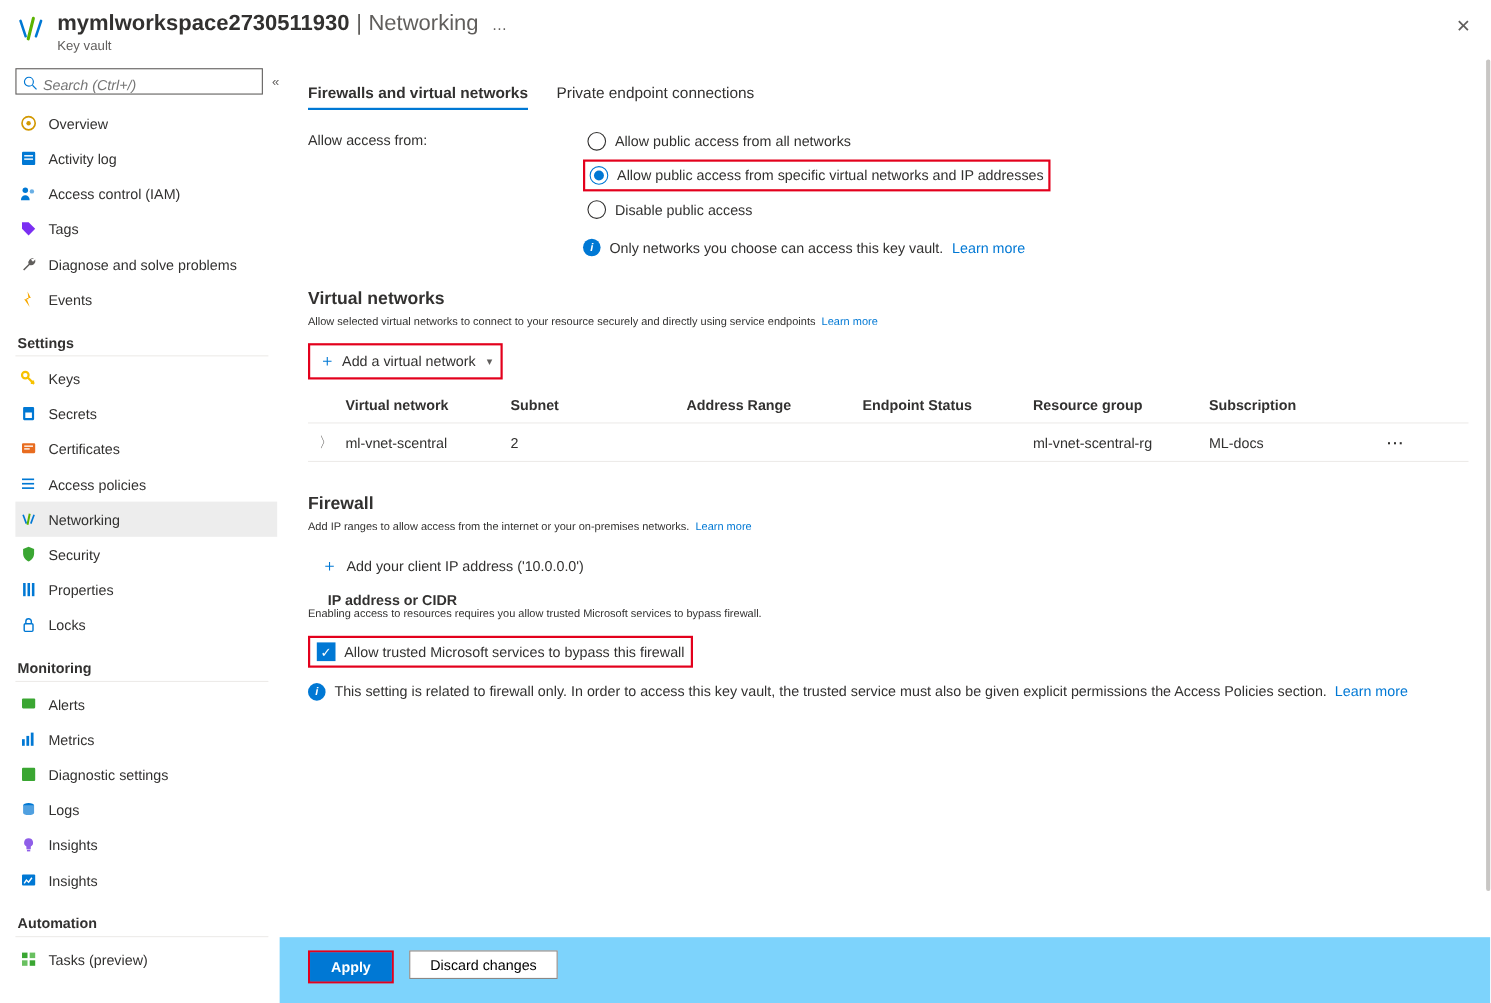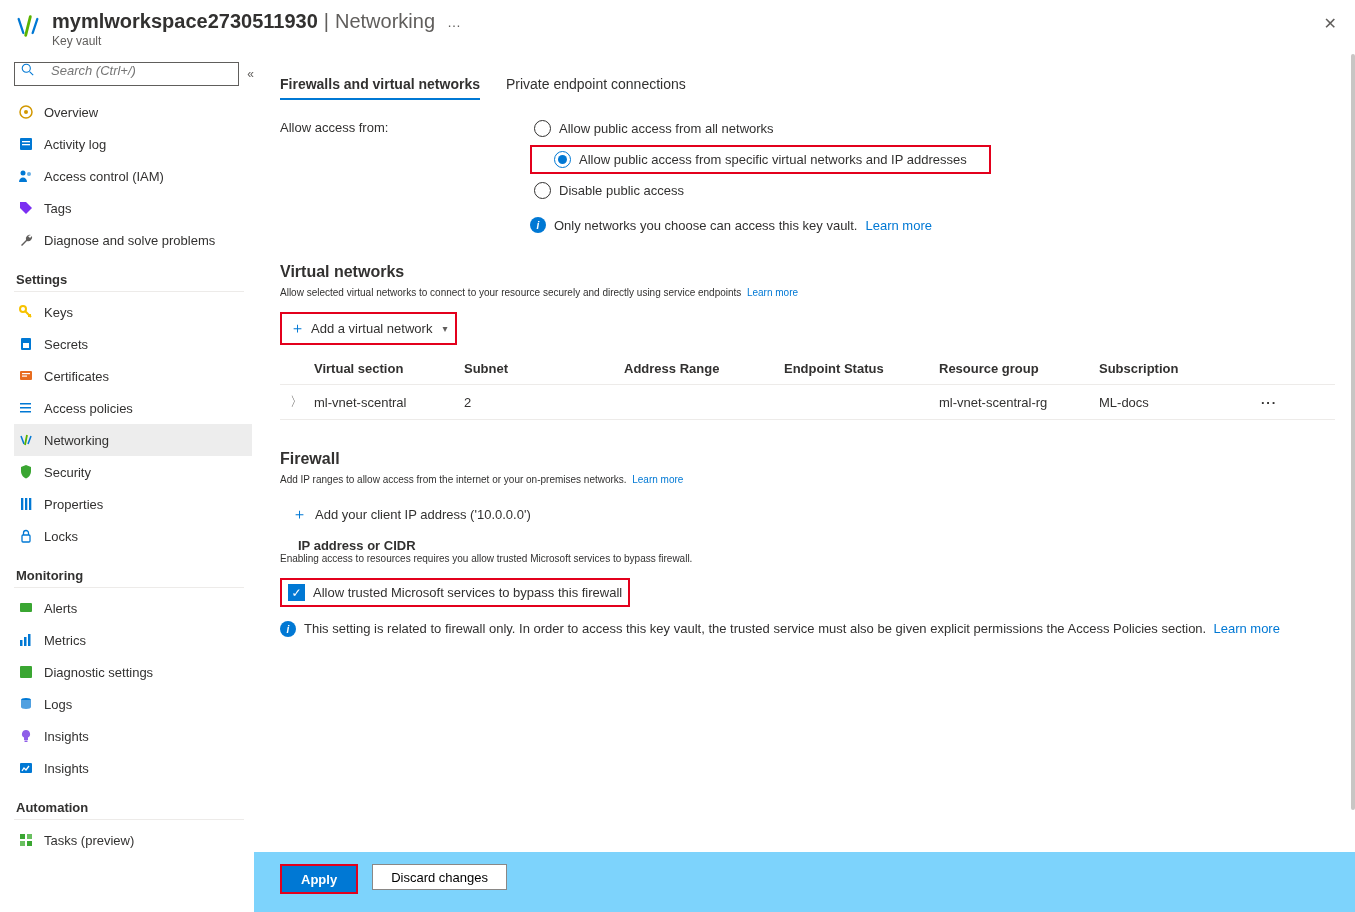--- a/index.html
+++ b/index.html
@@ -55,25 +55,25 @@
     bottom: 102px;
     right: 0;
     width: 4px;
     background: #c8c6c4;
     border-radius: 2px;
   }
 
   .search-wrap { display: flex; align-items: center; gap: 8px; margin-bottom: 10px; }
   .search-input {
     flex: 1;
-    display: flex; align-items: flex-start;
+    display: flex; align-items: flex-end;
     border: 1px solid #605e5c;
     height: 24px;
     padding: 0 6px;
-    gap: 17px;
+    gap: 5px;
   }
   .search-input input {
     border: none; outline: none;
     font-style: italic;
     font-size: 13px;
     color: #605e5c;
     width: 100%;
     background: transparent;
   }
   .chevrons { color: #605e5c; font-size: 12px; cursor: pointer; }
@@ -130,21 +130,21 @@
   .radio {
     width: 17px; height: 17px; border: 1px solid #323130; border-radius: 50%;
     display: inline-flex; align-items:center; justify-content:center;
   }
   .radio.checked { border-color: #0078d4; }
   .radio.checked::after {
     content: ""; display: block; width: 9px; height: 9px;
     background: #0078d4; border-radius: 50%;
   }
 
-  .highlight-red { border: 2px solid #e3001c; padding: 2px 18px; display: inline-flex; align-items:center; }
+  .highlight-red { border: 2px solid #e3001c; padding: 2px 0; display: inline-flex; align-items:center; }
   .highlight-red-box { border: 2px solid #e3001c; }
 
   .info-row { display: flex; align-items: center; gap: 8px; margin-top: 10px; }
   .info-icon {
     width: 16px; height: 16px; border-radius: 50%;
     background: #0078d4; color: #fff;
     display: inline-flex; align-items:center; justify-content:center;
     font-size: 10px; font-weight: 700; font-style: italic;
     flex-shrink: 0;
   }
@@ -282,20 +282,28 @@
       <span class="nav-label">Tags</span>
     </div>
     <div class="nav-item">
       <span class="nav-icon">
           <svg width="16" height="16" viewBox="0 0 16 16">
             <path d="M13 3a4 4 0 0 0-5 5L3 13l1 1 5-5a4 4 0 0 0 5-5l-2 2-2-2z" fill="#605e5c"></path>
           </svg>
         </span>
       <span class="nav-label">Diagnose and solve problems</span>
     </div>
+    <div class="nav-item">
+      <span class="nav-icon">
+          <svg width="16" height="16" viewBox="0 0 16 16">
+            <path d="M7 1 L10 7 L6 7 L9 15 L4 8 L8 8 Z" fill="#f7a800"></path>
+          </svg>
+        </span>
+      <span class="nav-label">Events</span>
+    </div>
 
     <div class="nav-group-title">Settings</div>
     <div class="nav-item">
       <span class="nav-icon">
           <svg width="16" height="16" viewBox="0 0 16 16">
             <circle cx="5" cy="5" r="3" fill="none" stroke="#f7c200" stroke-width="2"></circle>
             <path d="M7 7l6 6M11 13v-2h2" stroke="#f7c200" stroke-width="2" fill="none"></path>
           </svg>
         </span>
       <span class="nav-label">Keys</span>
@@ -478,21 +486,21 @@
       <span class="add-vnet-btn">
         <span class="plus">＋</span>
         <span>Add a virtual network</span>
         <span class="chev">▾</span>
       </span>
     </span>
 
     <div class="vnet-table">
       <div class="vnet-head">
         <span></span>
-        <span>Virtual section</span>
+        <span>Virtual network</span>
         <span>Subnet</span>
         <span>Address Range</span>
         <span>Endpoint Status</span>
         <span>Resource group</span>
         <span>Subscription</span>
         <span></span>
       </div>
       <div class="vnet-row">
         <span class="expand">〉</span>
         <span>ml-vnet-scentral</span>

